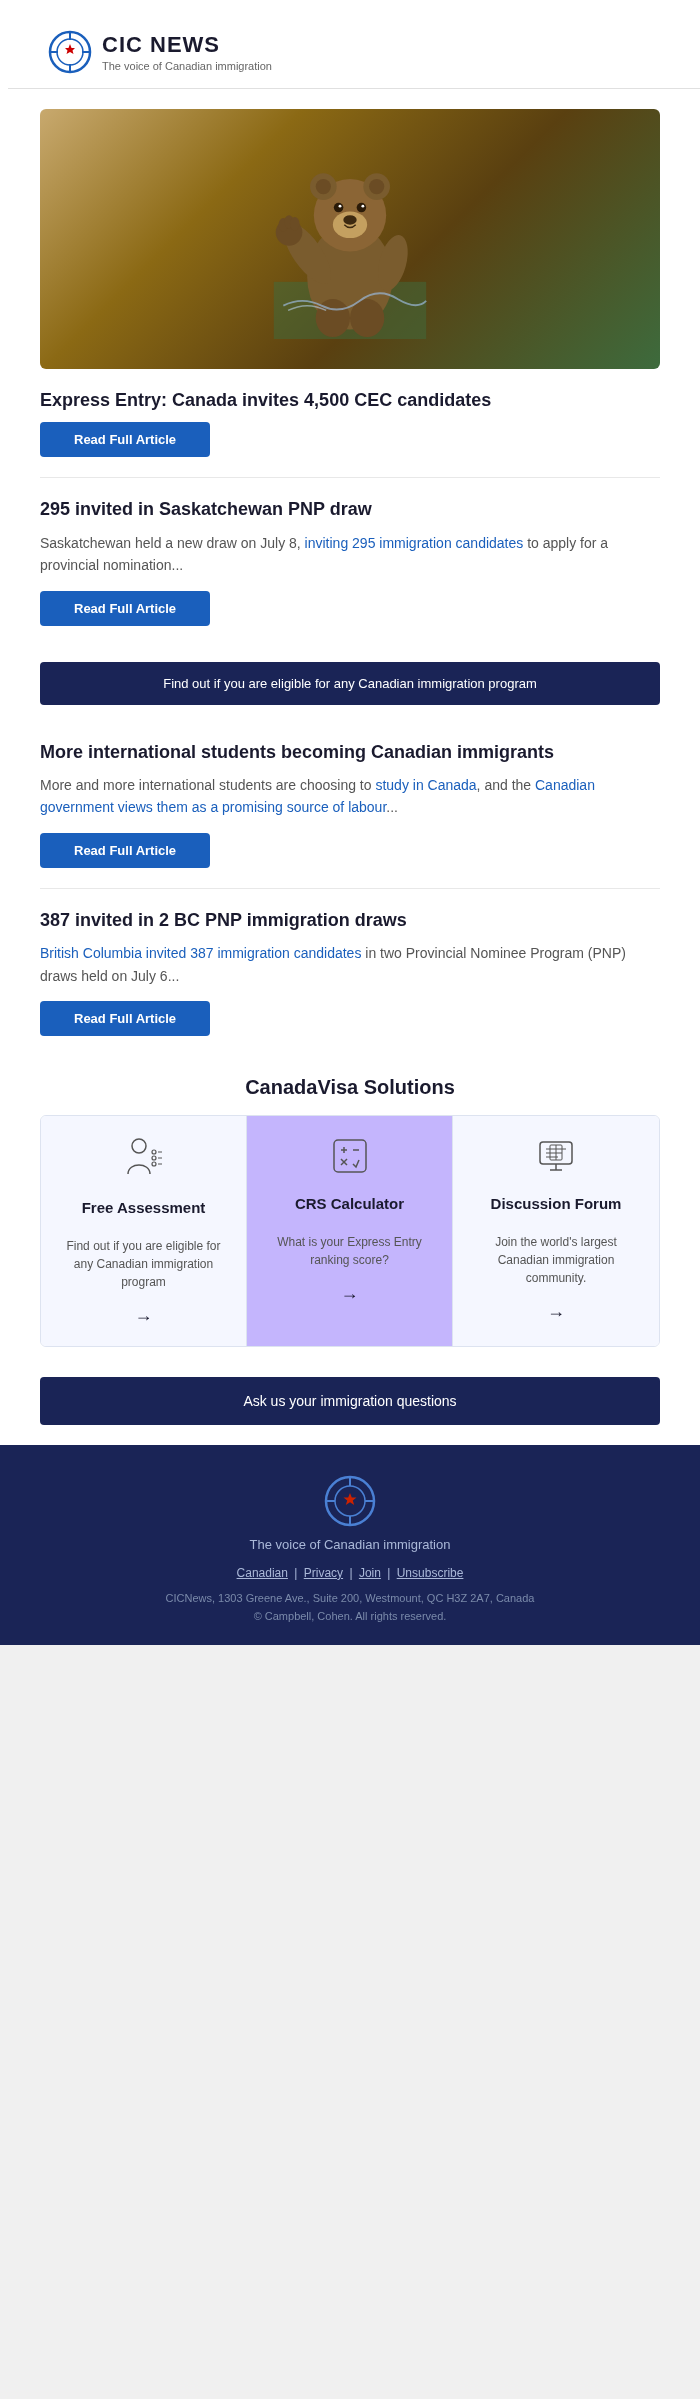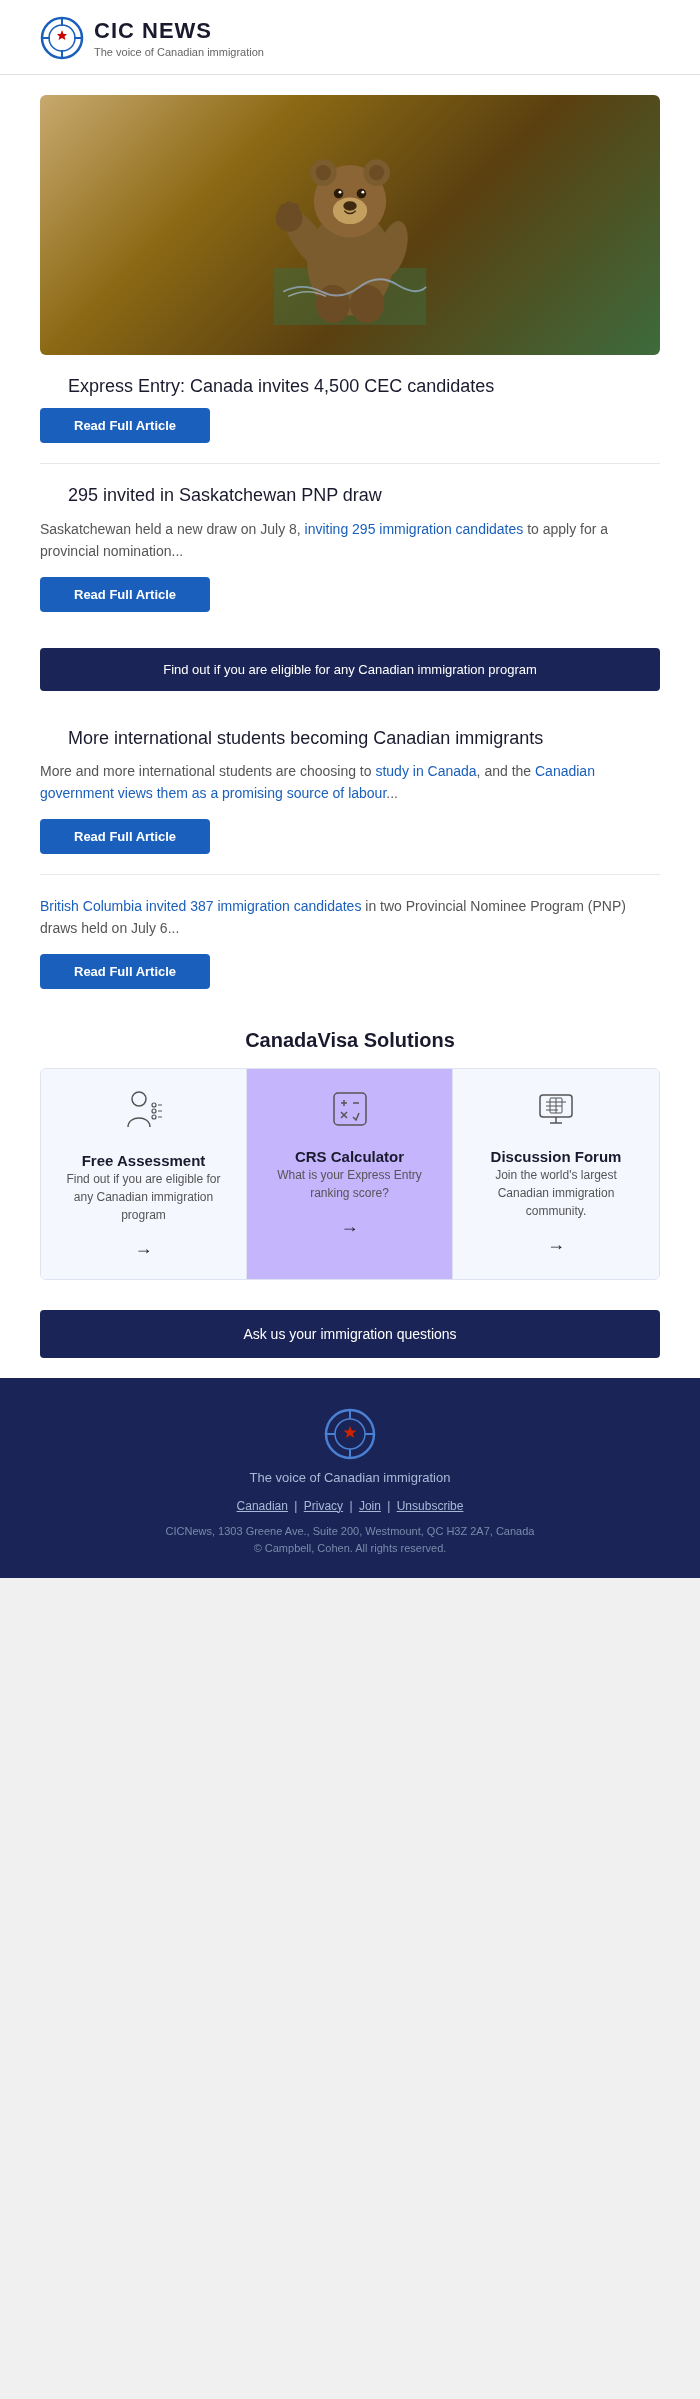--- a/index.html
+++ b/index.html
@@ -8,23 +8,24 @@
       background: #f0f0f0;
       display: flex;
       justify-content: center;
     }
     .page-wrapper {
       width: 700px;
       background: #fff;
     }
     
     .header {
-      padding: 16px 40px 14px 40px;
+      padding: 30px 40px 14px 40px;
       border-bottom: 1px solid #e0e0e0;
       background: #fff;
+      margin-left: 8px;
     }
     .logo-row {
       display: flex;
       align-items: center;
       gap: 10px;
     }
     .logo-icon {
       width: 44px;
       height: 44px;
     }
@@ -60,25 +61,24 @@
       width: 160px;
       height: 200px;
     }
 
     
     .article-section {
       padding: 20px 40px;
     }
     .article-title {
       font-size: 18px;
-      font-weight: 400;
+      font-weight: 700;
       color: #1a1a2e;
       margin-bottom: 10px;
       line-height: 1.3;
-      margin-left: 28px;
     }
     .article-excerpt {
       font-size: 14px;
       color: #555;
       line-height: 1.6;
       margin-bottom: 14px;
     }
     .article-excerpt a, .article-excerpt span.link {
       color: #1a5fbc;
       text-decoration: none;
@@ -147,21 +147,21 @@
     }
     .solution-icon {
       font-size: 28px;
       margin-bottom: 12px;
       display: block;
     }
     .solution-name {
       font-size: 15px;
       font-weight: 700;
       color: #1a1a2e;
-      margin-bottom: 0;
+      margin-bottom: 20px;
       line-height: 1.2;
     }
     .solution-desc {
       font-size: 12px;
       color: #555;
       line-height: 1.5;
       margin-bottom: 14px;
     }
     .solution-arrow {
       font-size: 18px;
@@ -305,20 +305,21 @@
     <div class="article-title">More international students becoming Canadian immigrants</div>
     <div class="article-excerpt">
       More and more international students are choosing to <span class="link">study in Canada</span>, and the <span class="link">Canadian government views them as a promising source of labour</span>...
     </div>
     <button class="read-btn">Read Full Article</button>
   </div>
 
   <div class="divider"></div>
 
   <div class="article-section">
+    <div class="article-title">387 invited in 2 BC PNP immigration draws</div>
     <div class="article-excerpt">
       <span class="link">British Columbia invited 387 immigration candidates</span> in two Provincial Nominee Program (PNP) draws held on July 6...
     </div>
     <button class="read-btn">Read Full Article</button>
   </div>
 
   <div class="solutions-section">
     <div class="solutions-title">CanadaVisa Solutions</div>
     <div class="solutions-grid">
 

